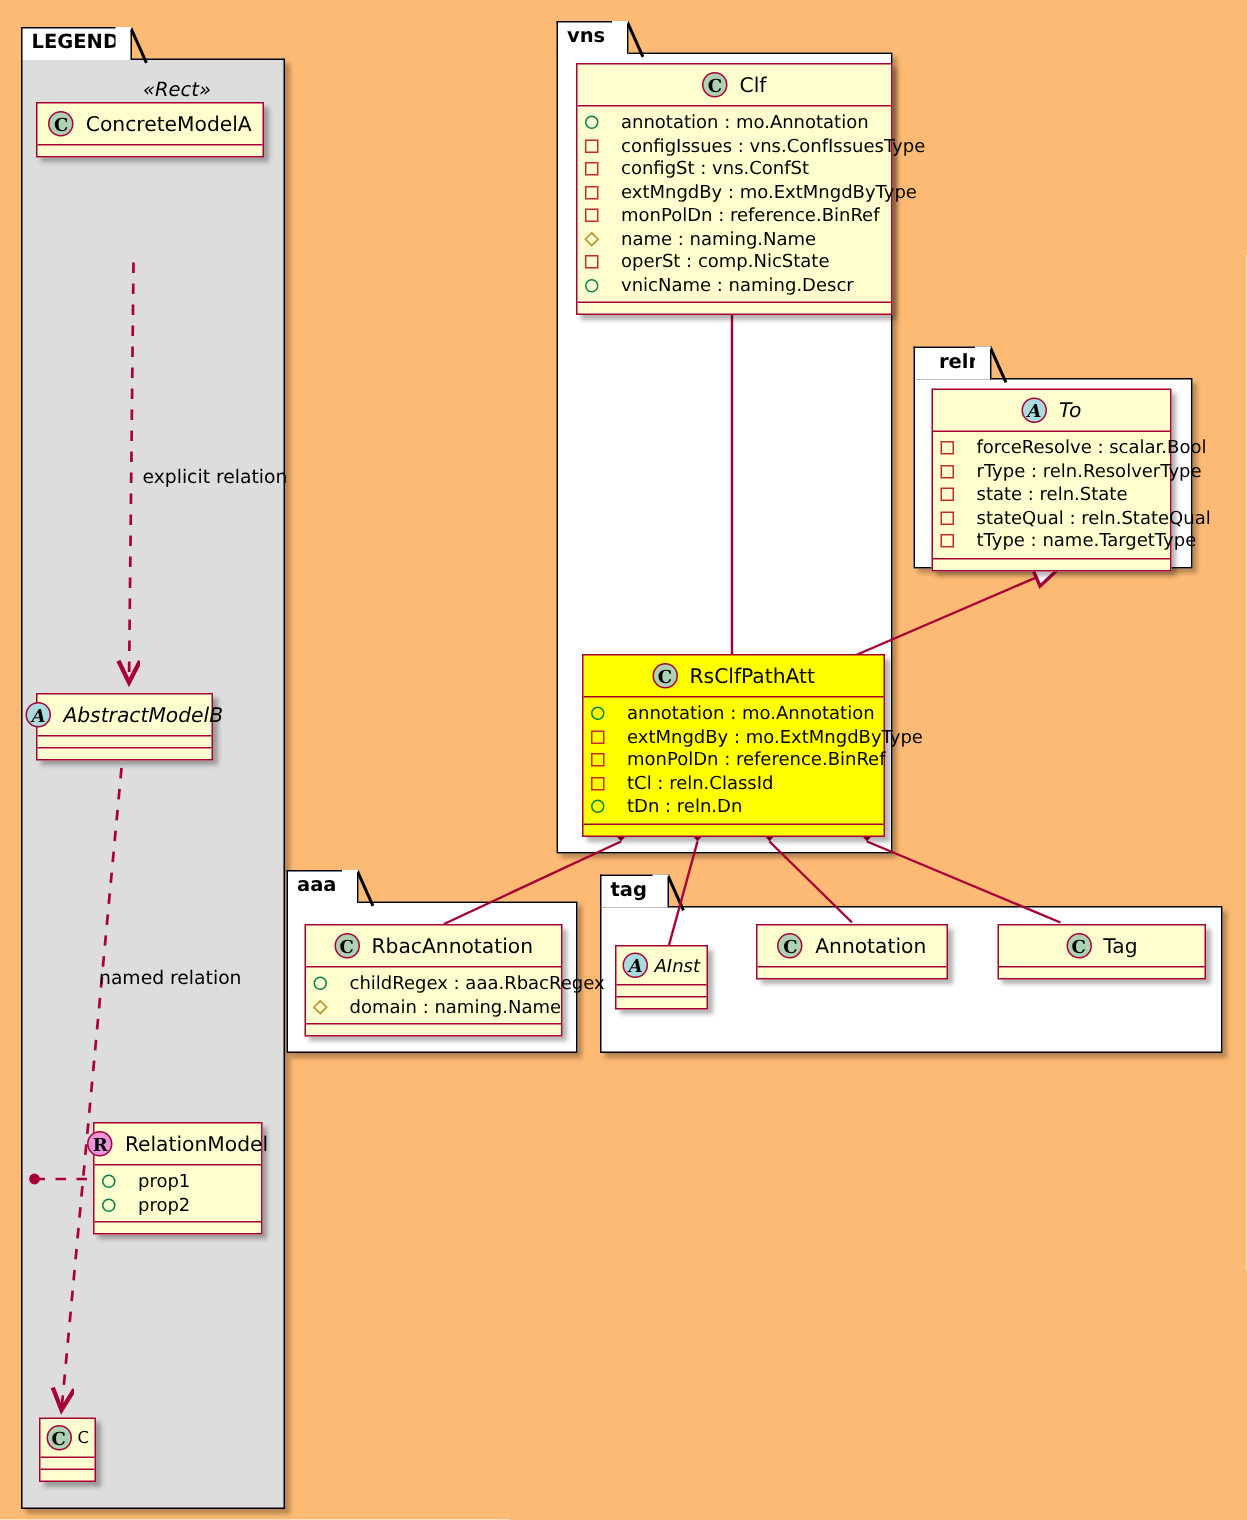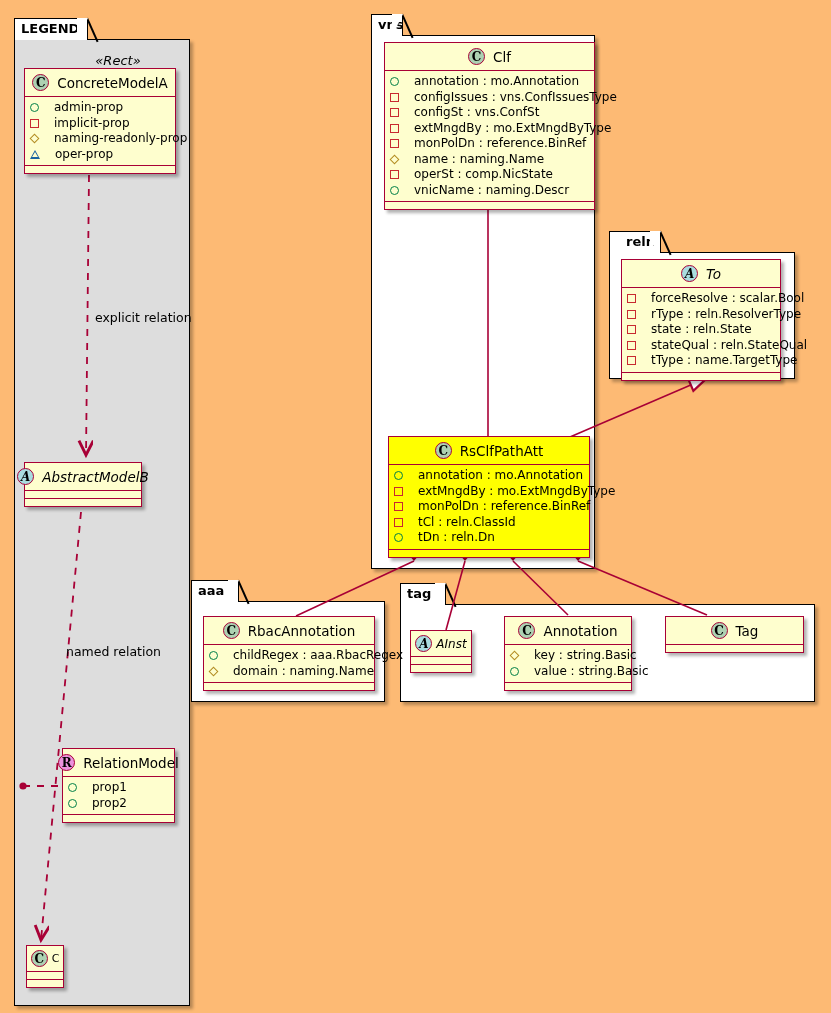--- a/index.html
+++ b/index.html
@@ -249,38 +249,20 @@
     <div class="pkg-body" style="top:21px; width:176px; height:967px;"></div>
   </div>
 
   <div class="uml-stereotype" style="left:14px; top:53px; width:208px; z-index:6;">«Rect»</div>
 
   <div class="uml" style="left:24px; top:68px; width:152px;">
     <div class="uml-title">
       <span class="badge C">C</span>
       <span class="title-text">ConcreteModelA</span>
     </div>
-    <div class="uml-attrs">
-      <div class="attr-row">
-        <span class="vis circle"></span>
-        <span>admin-prop</span>
-      </div>
-      <div class="attr-row">
-        <span class="vis square"></span>
-        <span>implicit-prop</span>
-      </div>
-      <div class="attr-row">
-        <span class="vis diamond"></span>
-        <span>naming-readonly-prop</span>
-      </div>
-      <div class="attr-row">
-        <span class="vis triangle"></span>
-        <span>oper-prop</span>
-      </div>
-    </div>
     <div class="uml-methods"></div>
   </div>
 
   <div class="uml" style="left:24px; top:462px; width:118px;">
     <div class="uml-title abstract">
       <span class="badge A">A</span>
       <span class="title-text">AbstractModelB</span>
     </div>
     <div class="uml-attrs empty"></div>
     <div class="uml-methods"></div>
@@ -310,21 +292,21 @@
       <span class="title-text" style="font-size:11px;">C</span>
     </div>
     <div class="uml-attrs empty"></div>
     <div class="uml-methods"></div>
   </div>
 
   <div class="edge-label" style="left:95px; top:310px;text-align:center;">explicit relation</div>
   <div class="edge-label" style="left:66px; top:644px;">named relation</div>
 
   <div class="pkg" style="left:371px; top:14px; width:224px; height:555px;">
-    <div class="pkg-tab" style="width:32px;">
+    <div class="pkg-tab" style="width:48px;">
       <span>vns</span>
       <span class="pkg-tab-slash"></span>
     </div>
     <div class="pkg-body" style="top:21px; width:224px; height:534px;"></div>
   </div>
 
   <div class="uml" style="left:384px; top:42px; width:211px;">
     <div class="uml-title">
       <span class="badge C">C</span>
       <span class="title-text">Clf</span>
@@ -475,30 +457,20 @@
     </div>
     <div class="uml-attrs empty"></div>
     <div class="uml-methods"></div>
   </div>
 
   <div class="uml" style="left:504px; top:616px; width:128px;">
     <div class="uml-title">
       <span class="badge C">C</span>
       <span class="title-text">Annotation</span>
     </div>
-    <div class="uml-attrs">
-      <div class="attr-row">
-        <span class="vis diamond"></span>
-        <span>key : string.Basic</span>
-      </div>
-      <div class="attr-row">
-        <span class="vis circle"></span>
-        <span>value : string.Basic</span>
-      </div>
-    </div>
     <div class="uml-methods"></div>
   </div>
 
   <div class="uml" style="left:665px; top:616px; width:139px;">
     <div class="uml-title">
       <span class="badge C">C</span>
       <span class="title-text">Tag</span>
     </div>
     <div class="uml-methods"></div>
   </div>

